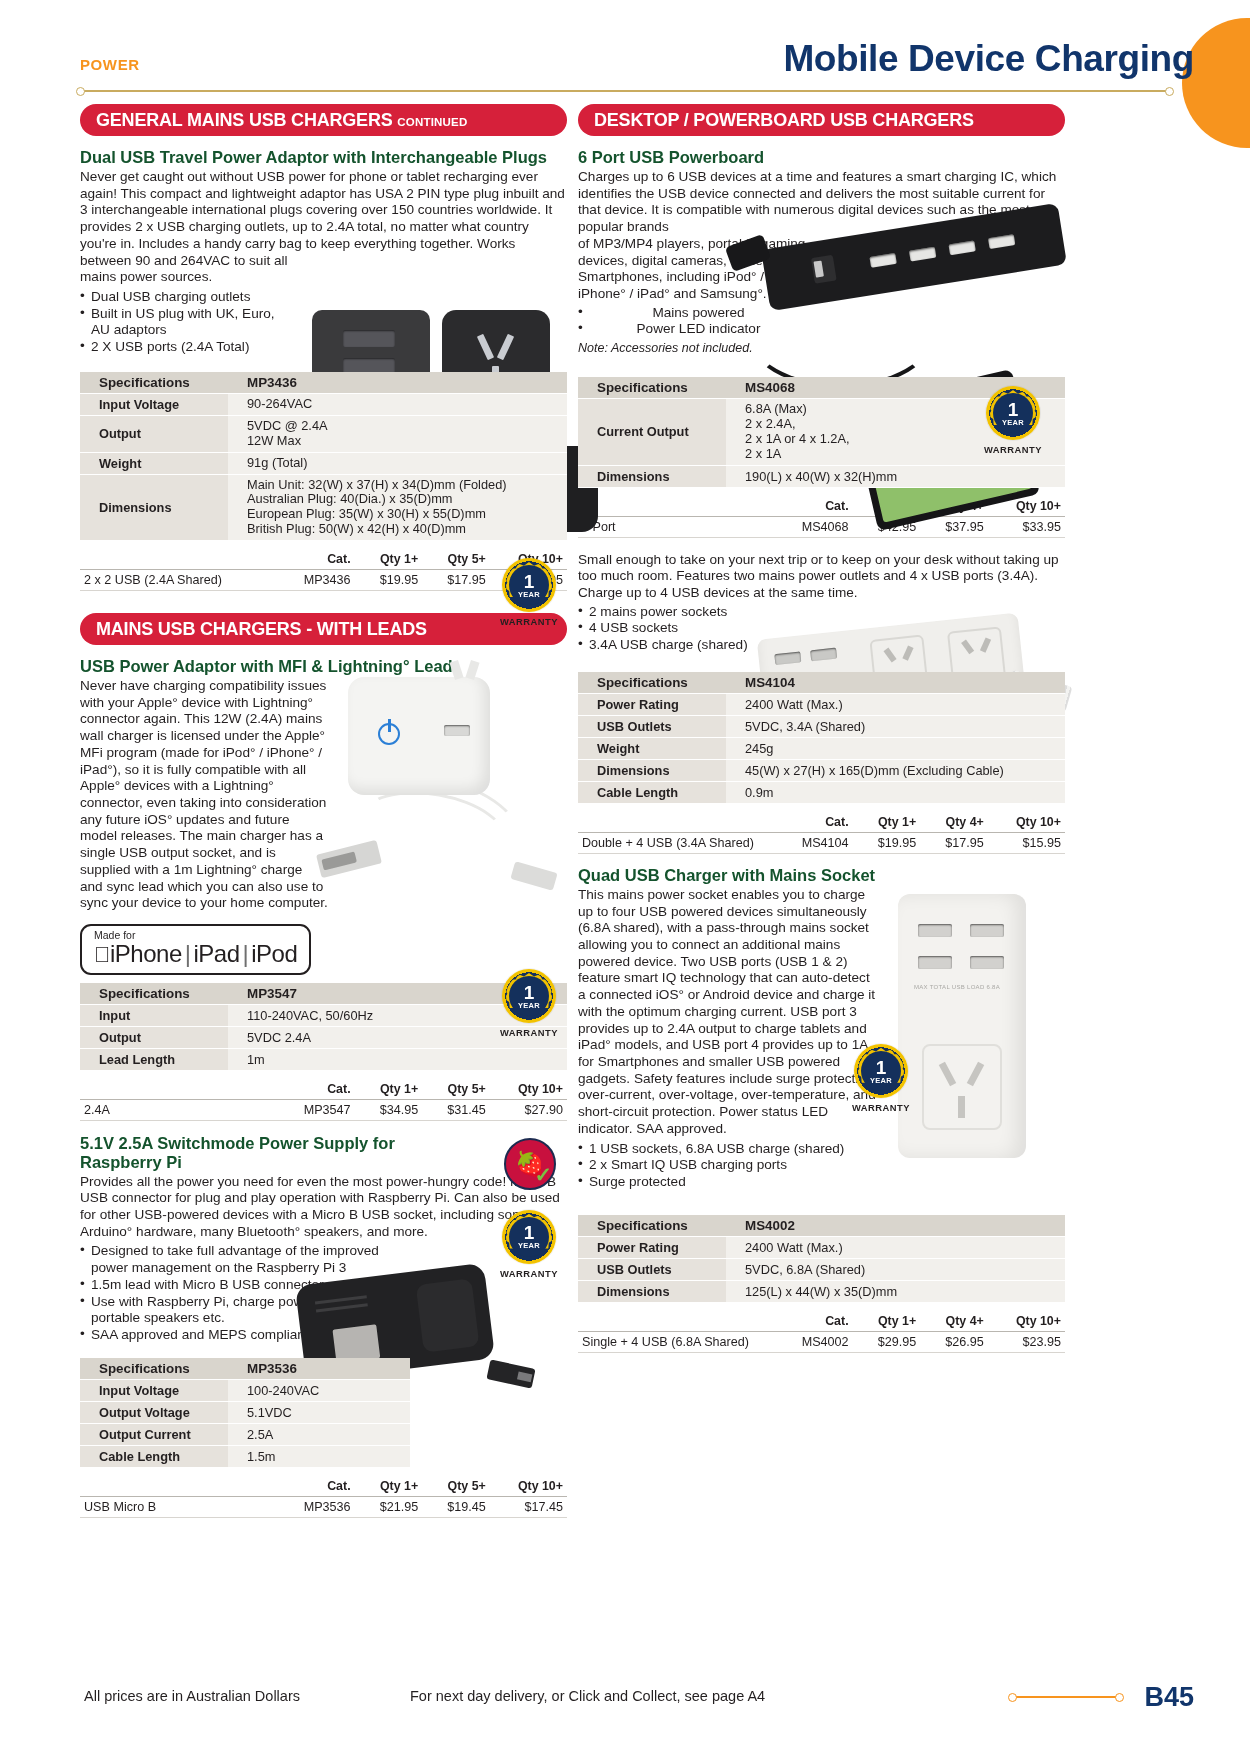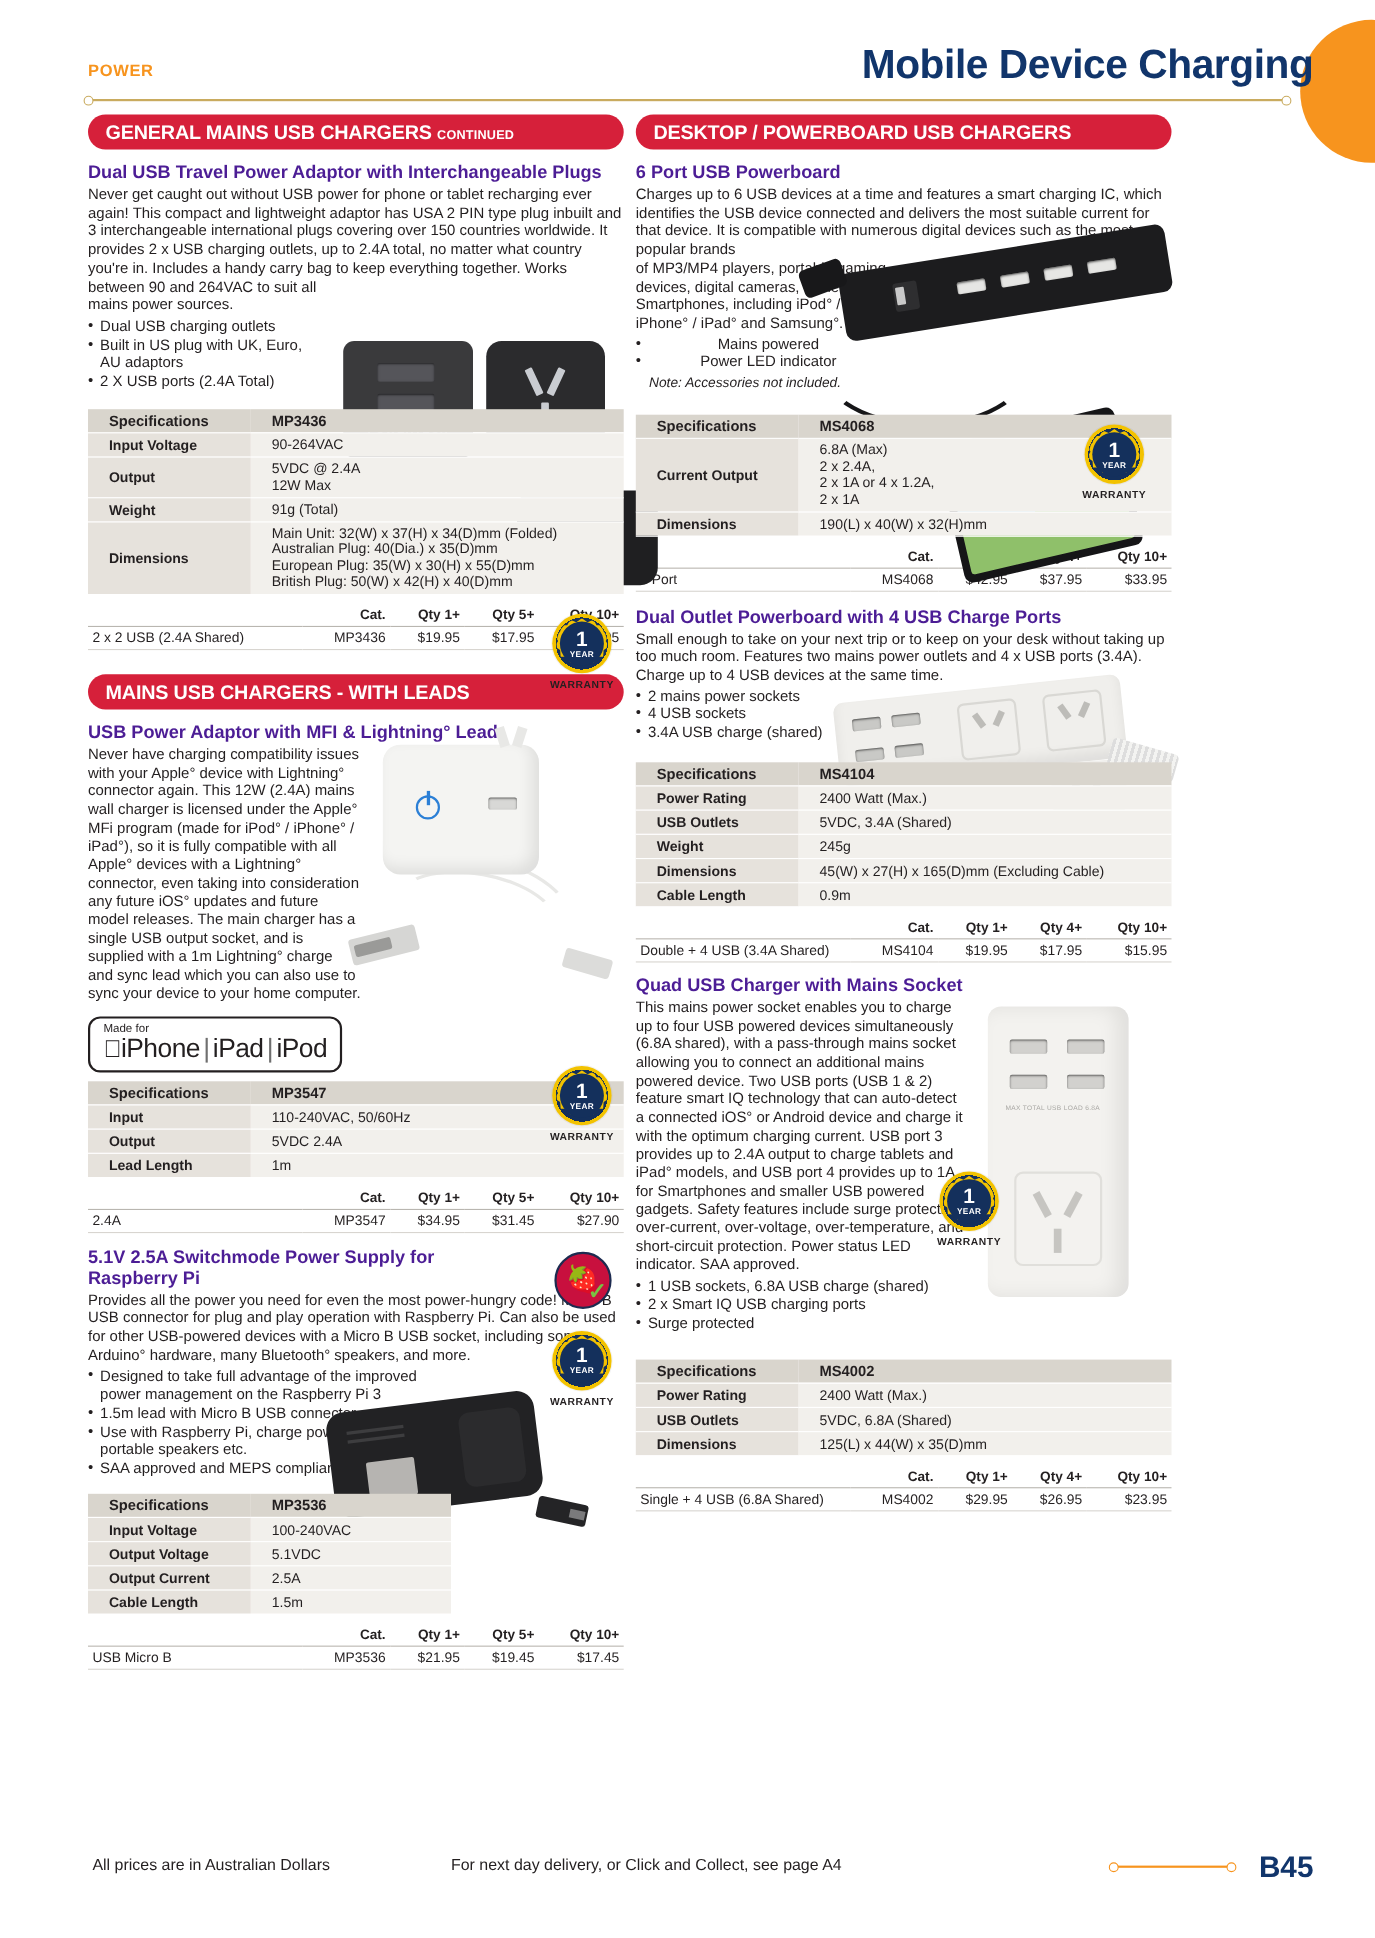--- a/index.html
+++ b/index.html
@@ -58,21 +58,21 @@
     padding:0 16px;
     font-size:18px; font-weight:bold;
     letter-spacing:-.2px;
     white-space:nowrap;
     overflow:hidden;
   }
   .sec-bar .cont{ font-size:11.5px; font-weight:bold; letter-spacing:.2px; }
 
   
   .prod-title{
-    color:#4c1d95; font-weight:bold; font-size:16.5px;
+    color:#14532d; font-weight:bold; font-size:16.5px;
     margin:12px 0 2px 0; line-height:1.15;
   }
   .prod-body{ font-size:13.6px; line-height:1.23; }
   .bullets{ margin:0; padding:0; list-style:none; font-size:13.6px; line-height:1.23; }
   .bullets li{ position:relative; padding-left:11px; }
   .bullets li:before{ content:"\2022"; position:absolute; left:0; top:-1px; }
   .note-italic{ font-style:italic; font-size:12.5px; }
 
   .narrow{ width:215px; }
   .narrow-r{ width:230px; }
@@ -516,21 +516,21 @@
     </div>
 
     <div style="position:relative;">
       <div class="prod-title">6 Port USB Powerboard</div>
       <div class="prod-body">Charges up to 6 USB devices at a time and features a smart charging IC, which identifies the USB device connected and delivers the most suitable current for that device. It is compatible with numerous digital devices such as the most popular brands</div>
       <div class="prod-body narrow-r">of MP3/MP4 players, portable gaming devices, digital cameras, Tablets, and Smartphones, including iPod° / iPhone° / iPad° and Samsung°.</div>
       <ul class="bullets narrow-r" style="margin-top:2px;text-align:center;">
         <li>Mains powered</li>
         <li>Power LED indicator</li>
       </ul>
-      <div class="note-italic" style="margin-top:3px;margin-left:12px;">Note: Accessories not included.</div>
+      <div class="note-italic" style="margin-top:3px;">Note: Accessories not included.</div>
 
       <div class="photo" style="left:186px; top:78px; width:300px; height:62px; background:#1c1c1e; border-radius:9px; transform:rotate(-9deg);">
         <div style="position:absolute;left:48px;top:16px;width:22px;height:26px;background:#2e2e30;border-radius:3px;"></div>
         <div style="position:absolute;left:50px;top:20px;width:8px;height:16px;background:#c9c9c9;border-radius:1px;"></div>
         <div class="usbport" style="left:106px;top:24px;width:26px;height:11px;background:#e6e6e4;"></div>
         <div class="usbport" style="left:146px;top:24px;width:26px;height:11px;background:#e6e6e4;"></div>
         <div class="usbport" style="left:186px;top:24px;width:26px;height:11px;background:#e6e6e4;"></div>
         <div class="usbport" style="left:226px;top:24px;width:26px;height:11px;background:#e6e6e4;"></div>
       </div>
       <div class="photo" style="left:150px; top:92px; width:40px; height:26px; background:#18181a; border-radius:5px; transform:rotate(-20deg);"></div>
@@ -595,21 +595,20 @@
           <td>MS4068</td>
           <td>$42.95</td>
           <td>$37.95</td>
           <td>$33.95</td>
         </tr>
       </tbody>
         </table>
     </div>
 
     <div style="position:relative; margin-top:14px;">
-      <div class="prod-title">Dual Outlet Powerboard with 4 USB Charge Ports</div>
       <div class="prod-body">Small enough to take on your next trip or to keep on your desk without taking up too much room. Features two mains power outlets and 4 x USB ports (3.4A). Charge up to 4 USB devices at the same time.</div>
       <ul class="bullets" style="margin-top:2px;">
         <li>2 mains power sockets</li>
         <li>4 USB sockets</li>
         <li>3.4A USB charge (shared)</li>
       </ul>
 
       <div class="photo" style="left:182px; top:74px; width:262px; height:76px; background:#f0efec; border-radius:9px; transform:rotate(-6deg); box-shadow:inset 0 -8px 12px rgba(0,0,0,.07);">
         <div class="usbport" style="left:16px;top:16px;width:26px;height:11px;background:#c9c9c6;"></div>
         <div class="usbport" style="left:16px;top:44px;width:26px;height:11px;background:#c9c9c6;"></div>

